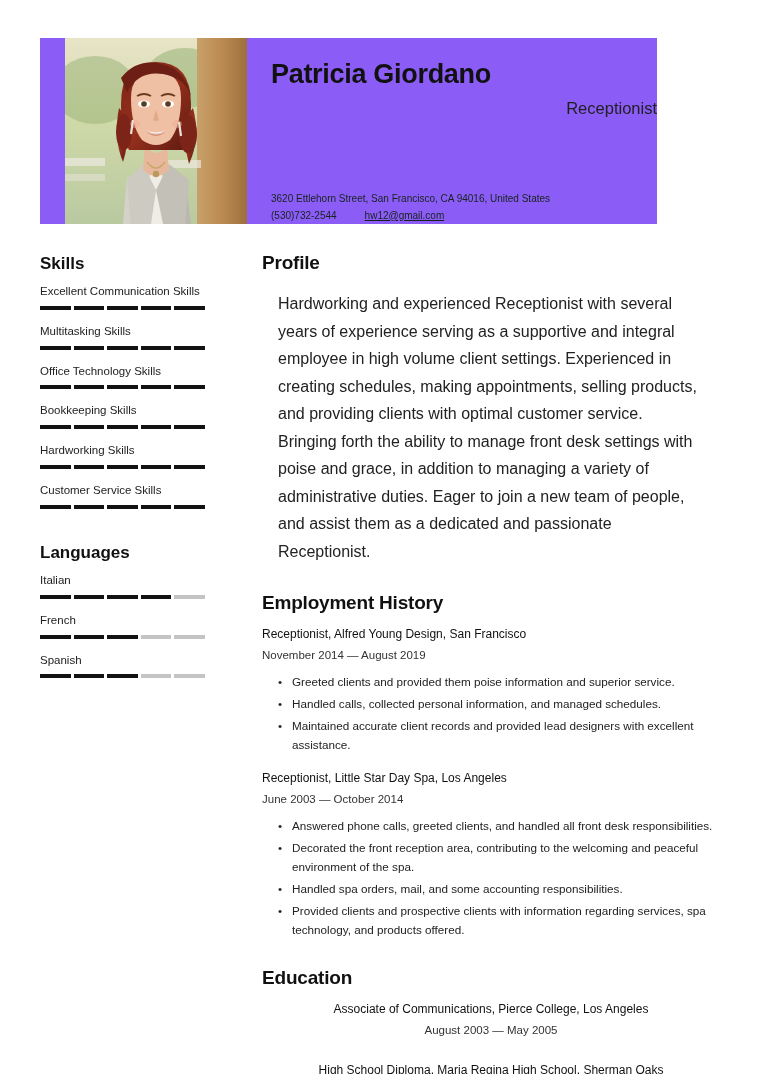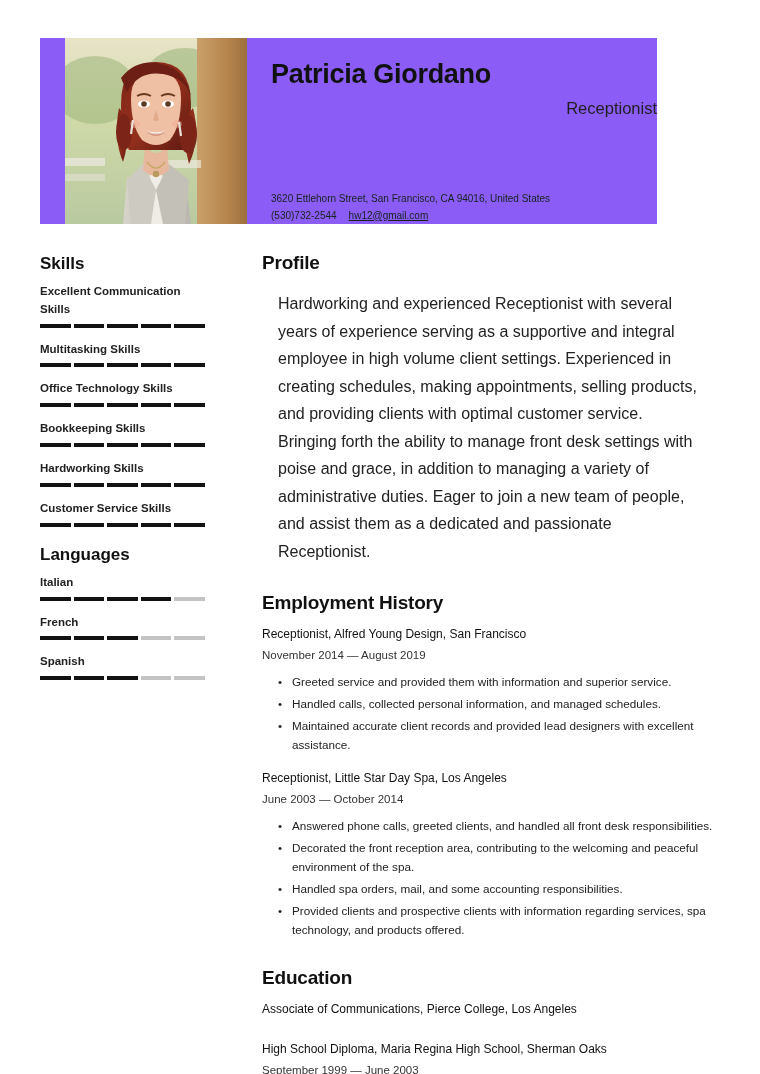--- a/index.html
+++ b/index.html
@@ -60,21 +60,21 @@
   }
   .contact {
     position: absolute;
     left: 24px;
     top: 125px;
     font-size: 10px;
     color: #16231d;
     line-height: 1.65;
     margin-top: 28px;
   }
-  .contact-line2 { display: flex; gap: 12px; }
+  .contact-line2 { display: flex; gap: 28px; }
   .email { text-decoration: underline; color: #16231d; }
 
   
   .content {
     position: absolute;
     left: 0;
     top: 224px;
     width: 760px;
   }
 
@@ -84,28 +84,27 @@
     left: 40px;
     top: 30px;
     width: 165px;
   }
   .side-heading {
     font-size: 17px;
     font-weight: bold;
     color: #111111;
     margin-bottom: 9px;
   }
-  .side-heading.spaced { margin-top: 18px; }
+  .side-heading.spaced { margin-top: 34px; }
   .rating-item { margin-bottom: 0; }
   .rating-label {
     font-size: 11.5px;
     color: #222222;
     line-height: 1.55;
     margin-bottom: 5px;
-    font-weight: bold;
   }
   .rating-bar {
     display: flex;
     gap: 3px;
     margin-bottom: 13px;
   }
   .seg {
     flex: 1;
     height: 4px;
     background: #c4c4c4;
@@ -159,21 +158,21 @@
     margin-bottom: 3px;
     position: relative;
   }
   ul.bullets li::before {
     content: "•";
     position: absolute;
     left: -14px;
     top: 0;
     color: #222222;
   }
-  .edu-entry { margin-top: 11px; }
+  .edu-entry { margin-top: 11px; text-align: center; }
   .edu-entry.second { margin-top: 22px; }
 </style>
 </head>
 <body>
 
 <div class="header">
 
   <div class="photo">
     <svg viewBox="0 0 182 186" preserveAspectRatio="xMidYMid slice">
       <defs>
@@ -361,41 +360,42 @@
 
     <h2 class="sec-title">Profile</h2>
     <p class="para">Hardworking and experienced Receptionist with several years of experience serving as a supportive and integral employee in high volume client settings. Experienced in creating schedules, making appointments, selling products, and providing clients with optimal customer service. Bringing forth the ability to manage front desk settings with poise and grace, in addition to managing a variety of administrative duties. Eager to join a new team of people, and assist them as a dedicated and passionate Receptionist.</p>
 
     <h2 class="sec-title gap">Employment History</h2>
     <div id="employment-list">
         <div class="entry">
           <div class="entry-title">Receptionist, Alfred Young Design, San Francisco</div>
           <div class="entry-date">November 2014 — August 2019</div>
           <ul class="bullets">
-            <li>Greeted service and provided them with information and superior service.</li>
+            <li>Greeted clients and provided them poise information and superior service.</li>
             <li>Handled calls, collected personal information, and managed schedules.</li>
             <li>Maintained accurate client records and provided lead designers with excellent assistance.</li>
           </ul>
         </div>
         <div class="entry">
           <div class="entry-title">Receptionist, Little Star Day Spa, Los Angeles</div>
           <div class="entry-date">June 2003 — October 2014</div>
           <ul class="bullets">
             <li>Answered phone calls, greeted clients, and handled all front desk responsibilities.</li>
             <li>Decorated the front reception area, contributing to the welcoming and peaceful environment of the spa.</li>
             <li>Handled spa orders, mail, and some accounting responsibilities.</li>
             <li>Provided clients and prospective clients with information regarding services, spa technology, and products offered.</li>
           </ul>
         </div>
       </div>
 
     <h2 class="sec-title gap">Education</h2>
     <div id="education-list">
         <div class="edu-entry">
           <div class="entry-title">Associate of Communications, Pierce College, Los Angeles</div>
+          <div class="entry-date">August 2003 — May 2005</div>
         </div>
         <div class="edu-entry second">
           <div class="entry-title">High School Diploma, Maria Regina High School, Sherman Oaks</div>
           <div class="entry-date">September 1999 — June 2003</div>
         </div>
       </div>
 
   </div>
 </div>
 

